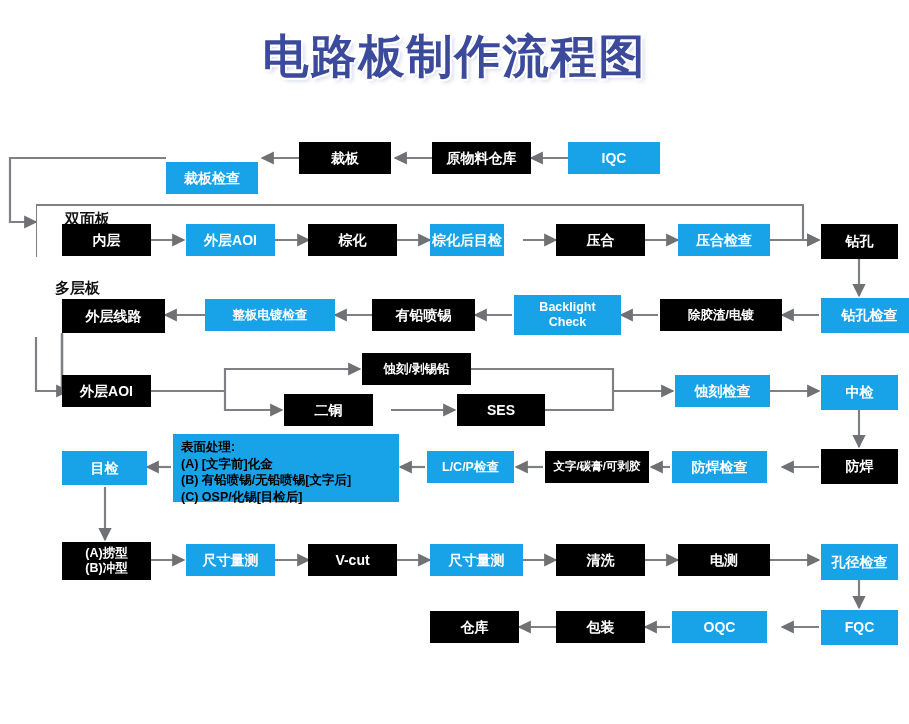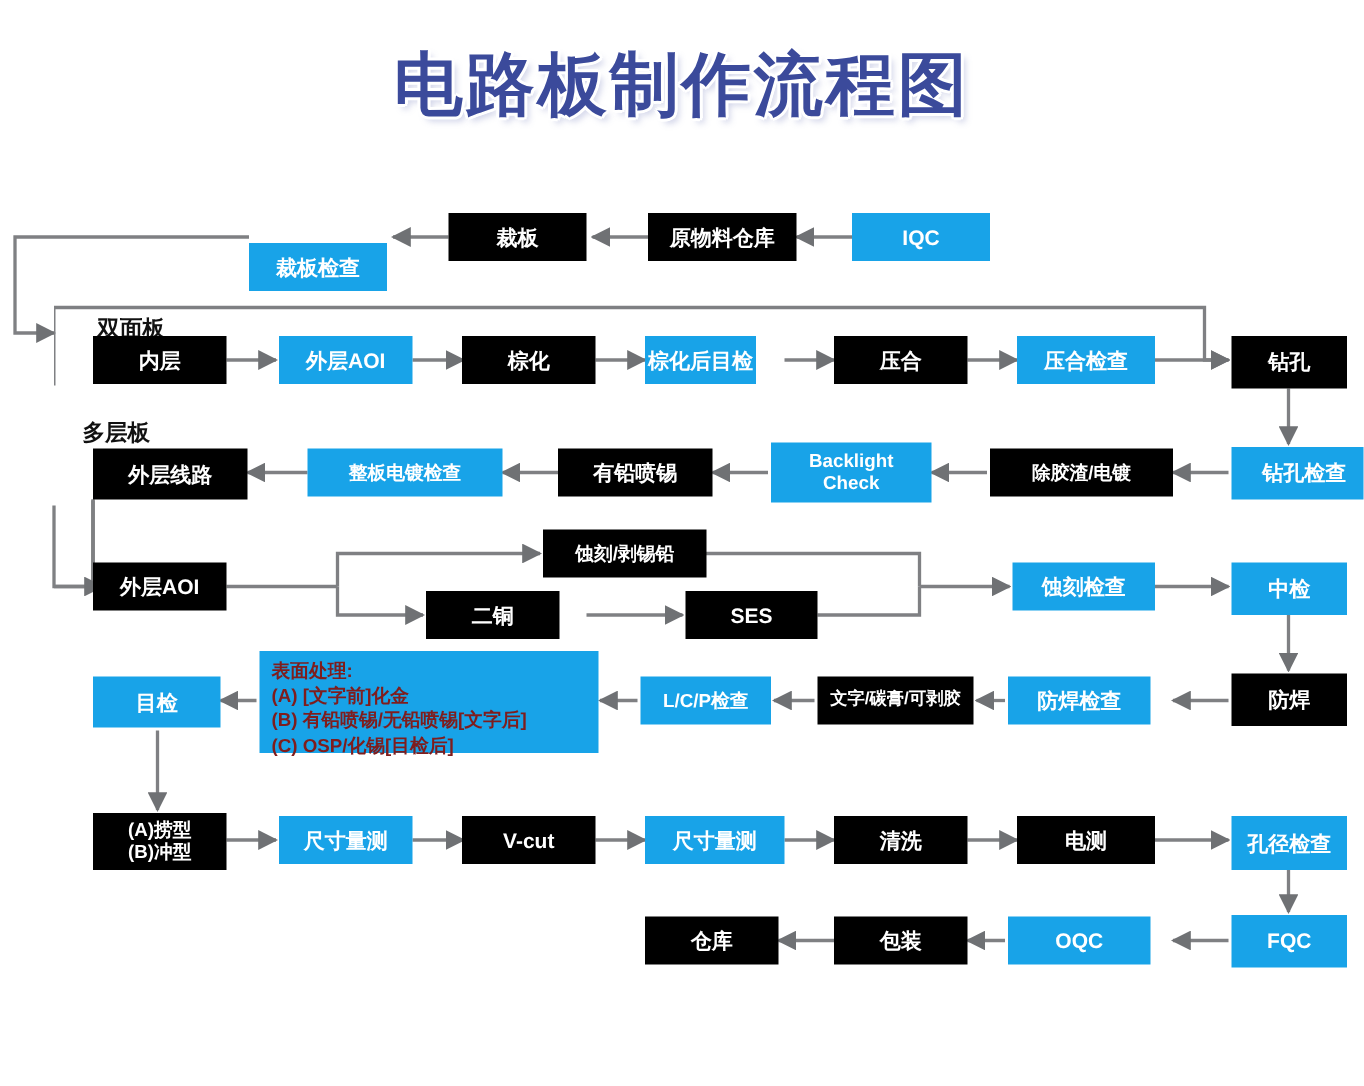--- a/index.html
+++ b/index.html
@@ -71,21 +71,21 @@
     position: absolute;
     font-size: 15px;
     font-weight: bold;
     color: #111111;
     white-space: nowrap;
   }
   .note {
     position: absolute;
     box-sizing: border-box;
     background: #18a3e8;
-    color: #7f1d1d;
+    color: #000000;
     font-weight: bold;
     font-size: 12.5px;
     line-height: 1.33;
     padding: 5px 7px 5px 8px;
     text-align: left;
     white-space: pre-line;
   }
 </style>
 </head>
 <body>

